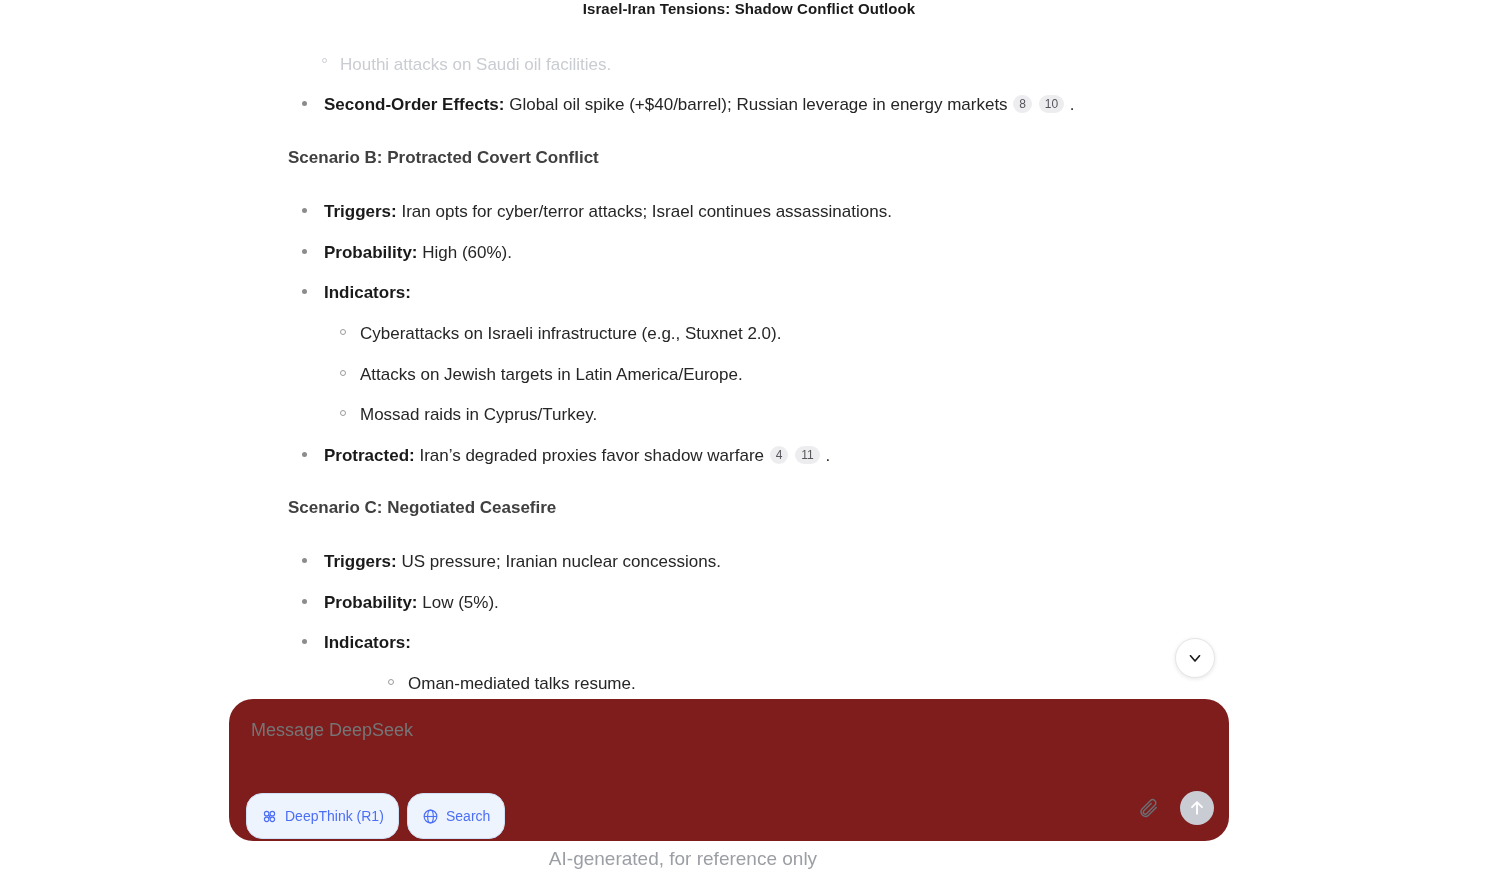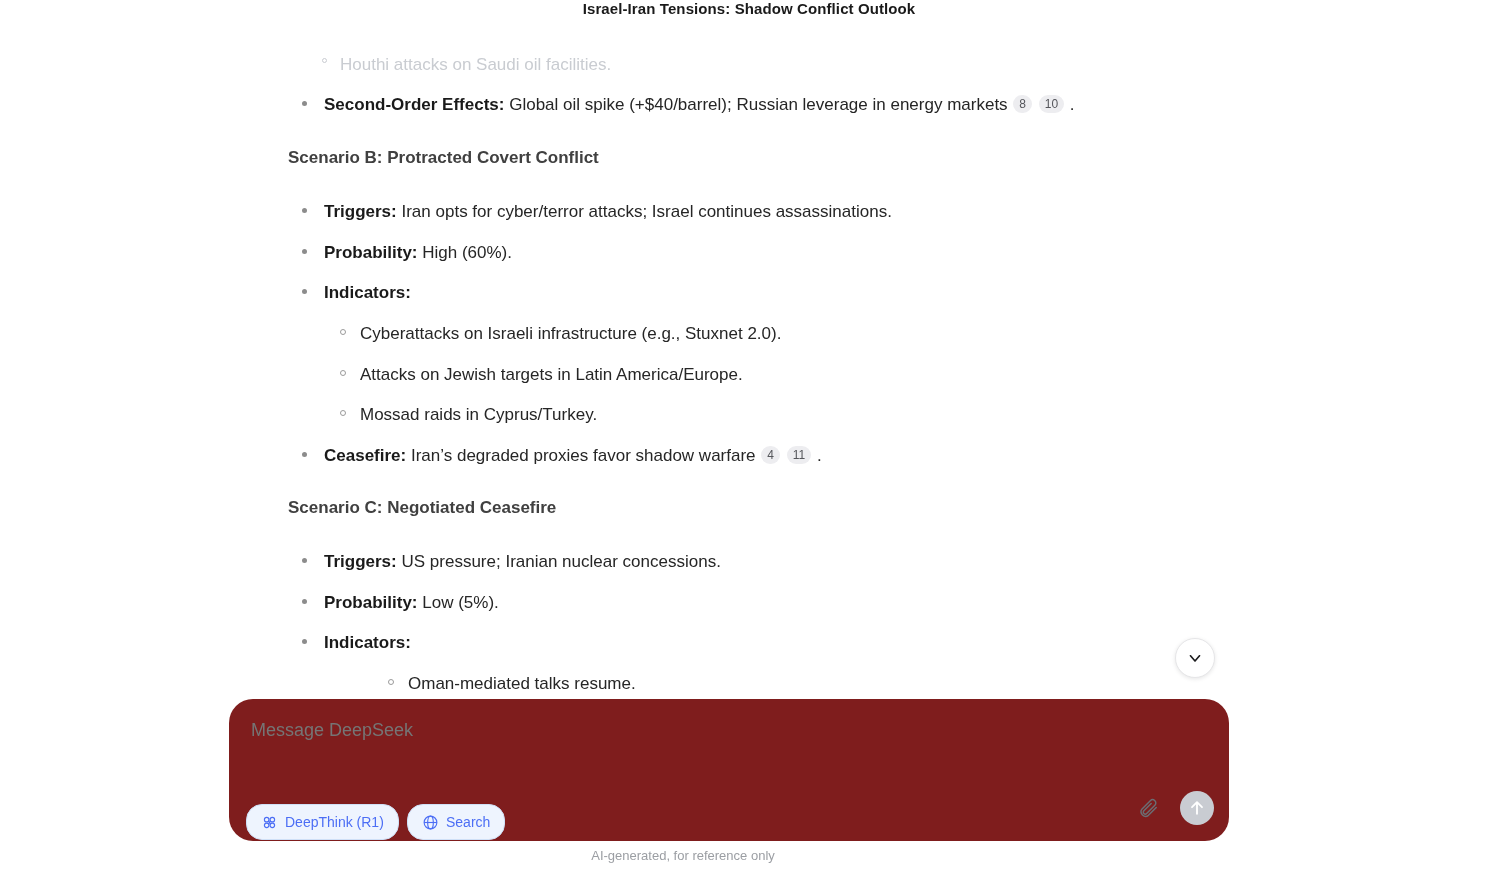--- a/index.html
+++ b/index.html
@@ -171,32 +171,31 @@
     font-size: 18px;
     color: #9b9ea3;
     background: transparent;
     border: none;
     outline: none;
     font-family: "Liberation Sans", sans-serif;
   }
   .pill {
     position: absolute;
     top: 94px;
-    height: 36px;
+    height: 46px;
     border-radius: 16px;
     border: 1px solid #cfe0f7;
     background: #eef4fe;
     color: #4c6ef5;
     font-size: 14px;
     display: flex;
     align-items: center;
     gap: 7px;
     padding: 0 14px;
     box-sizing: border-box;
-    margin-top: 11px;
   }
   .pill.deepthink { left: 17px; }
   .pill.search { left: 178px; }
 
   .attach-btn {
     position: absolute;
     left: 902px;
     top: 92px;
     width: 34px;
     height: 34px;
@@ -216,21 +215,21 @@
     align-items: center;
     justify-content: center;
   }
 
   .disclaimer {
     position: absolute;
     left: 0;
     top: 848px;
     width: 1366px;
     text-align: center;
-    font-size: 13px;
+    font-size: 19px;
     color: #9b9ea3;
   }
 </style>
 </head>
 <body>
 
 <div class="chat-header">
   <div class="chat-title">Israel-Iran Tensions: Shadow Conflict Outlook</div>
 </div>
 
@@ -278,21 +277,21 @@
       <span class="marker"></span>
       <span>Attacks on Jewish targets in Latin America/Europe.</span>
     </div>
     <div class="sub-item" style="left:72px; top:358px;">
       <span class="marker"></span>
       <span>Mossad raids in Cyprus/Turkey.</span>
     </div>
 
     <div class="bullet-item" style="left:36px; top:399px;">
       <span class="marker"></span>
-      <span class="lbl">Ceasefire:</span>
+      <span class="lbl">Protracted:</span>
       <span>Iran’s degraded proxies favor shadow warfare</span>
       <span class="cite">4</span>
       <span class="cite">11</span>
       <span>.</span>
     </div>
 
     <h3 class="scenario-heading" style="left:0px; top:451px;">Scenario C: Negotiated Ceasefire</h3>
 
     <div class="bullet-item" style="left:36px; top:505px;">
       <span class="marker"></span>

